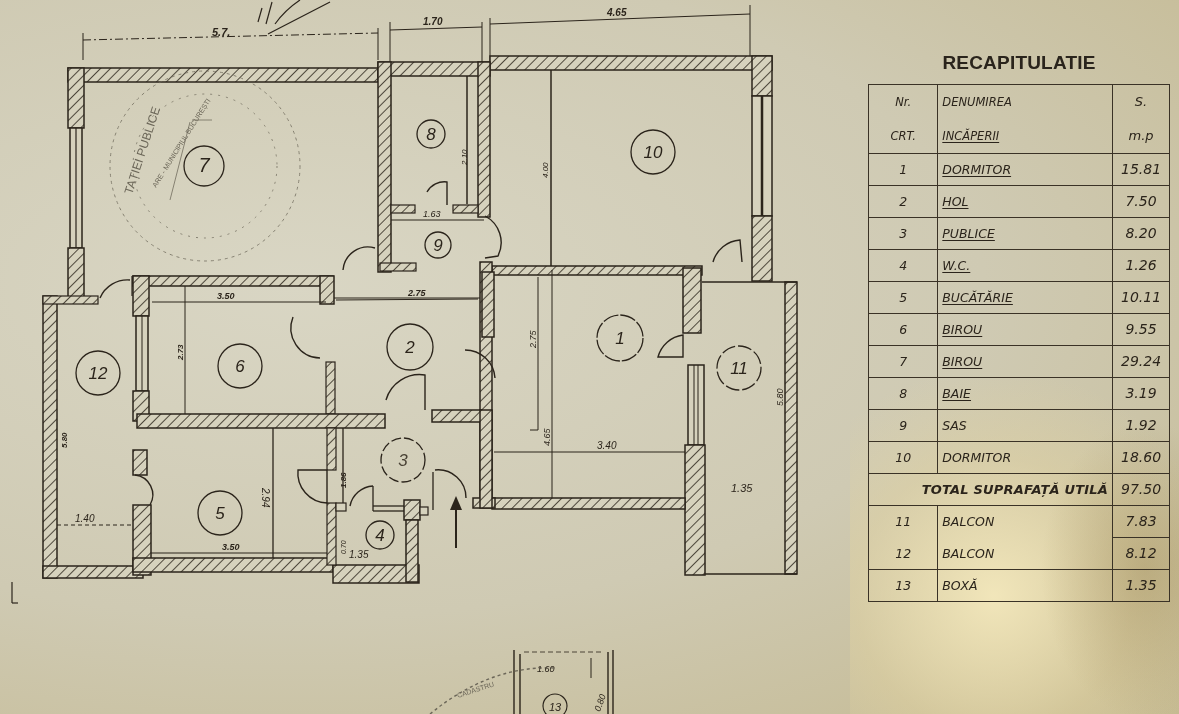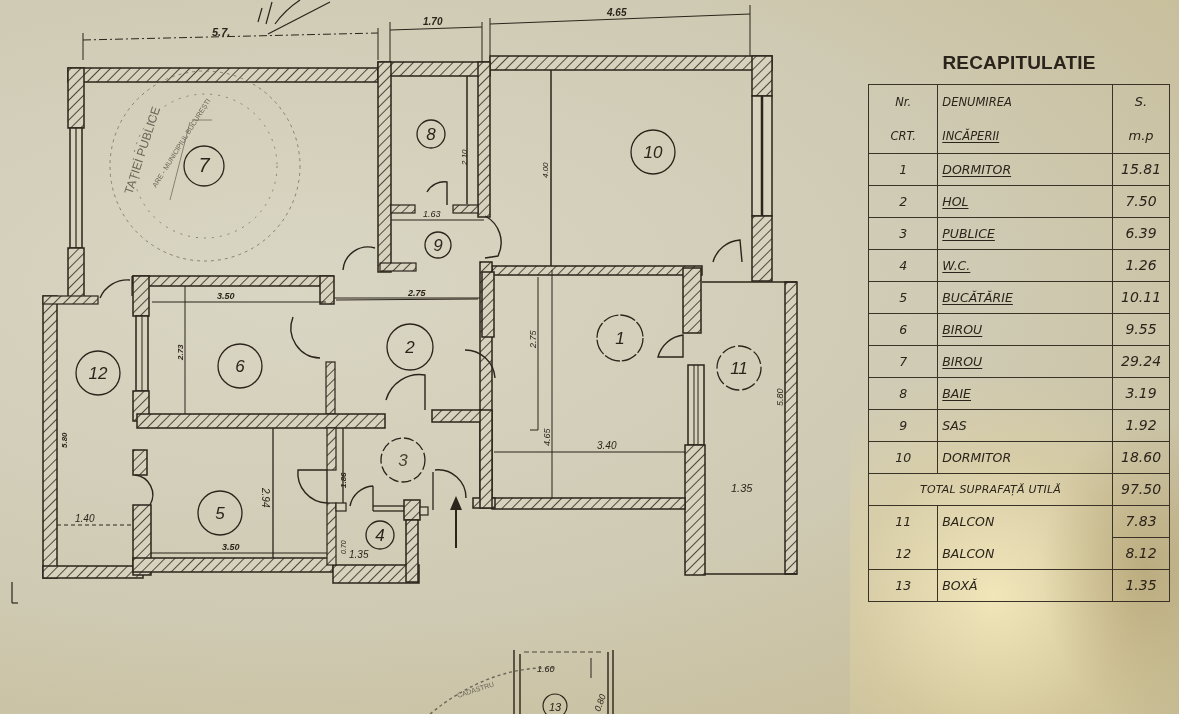--- a/index.html
+++ b/index.html
@@ -34,21 +34,21 @@
   }
   table.recap-table td {
     border: 1.4px solid #3a3226; padding: 6px 4px; height: 19px; line-height: 19px;
     white-space: nowrap;
   }
   td.nr { width: 58px; text-align: center; }
   td.name { width: 160px; padding-left: 10px; text-decoration: underline; text-underline-offset: 2px; margin-left: 20px; }
   td.area { width: 46px; text-align: center; font-size: 14px; }
   tr.head td { height: 22px; line-height: 20px; font-size: 11.5px; }
   tr.head td.area { font-size: 13px; }
-  tr.total td.nr-total { text-align: center; padding-left: 4px; font-size: 11px; letter-spacing: 0.2px;}
+  tr.total td.nr-total { text-align: right; padding-left: 4px; font-size: 13px; letter-spacing: 0.2px; font-weight: bold;}
   .plan-text { font-family: "Liberation Sans", sans-serif; font-style: italic; fill: #2b241b; }
 </style>
 </head>
 <body>
 
 <div class="glare"></div>
 <div class="shade"></div>
 
 <svg id="plan" width="1179" height="714" viewBox="0 0 1179 714">
   <defs>
@@ -298,21 +298,21 @@
       <td class="area">15.81</td>
     </tr>
     <tr>
       <td class="nr">2</td>
       <td class="name">HOL</td>
       <td class="area">7.50</td>
     </tr>
     <tr>
       <td class="nr">3</td>
       <td class="name">PUBLICE</td>
-      <td class="area">6.39</td>
+      <td class="area">8.20</td>
     </tr>
     <tr>
       <td class="nr">4</td>
       <td class="name">W.C.</td>
       <td class="area">1.26</td>
     </tr>
     <tr>
       <td class="nr">5</td>
       <td class="name">BUCĂTĂRIE</td>
       <td class="area">10.11</td>

